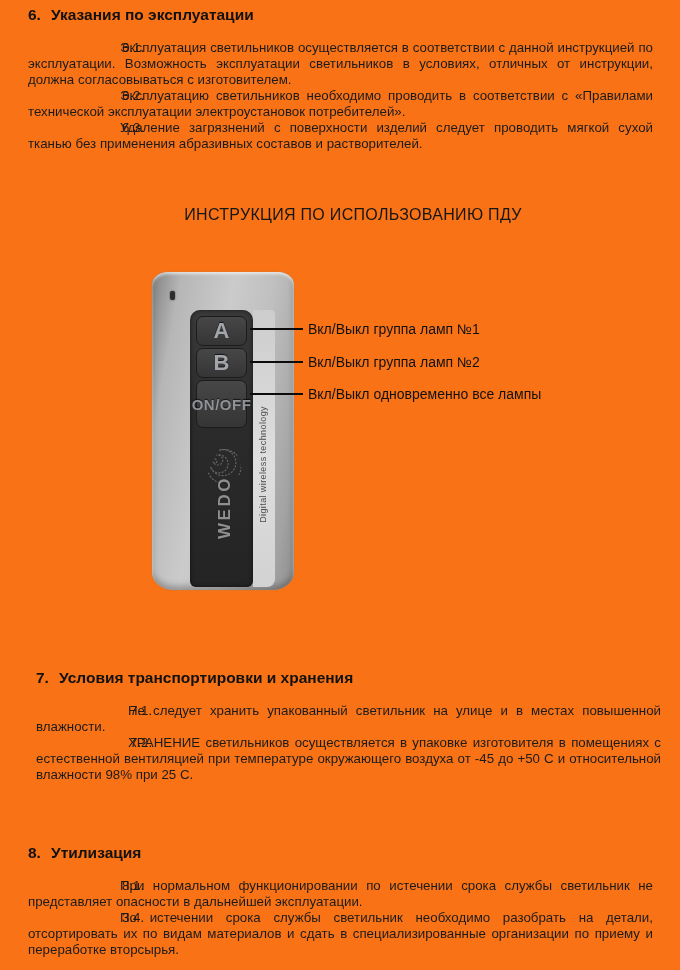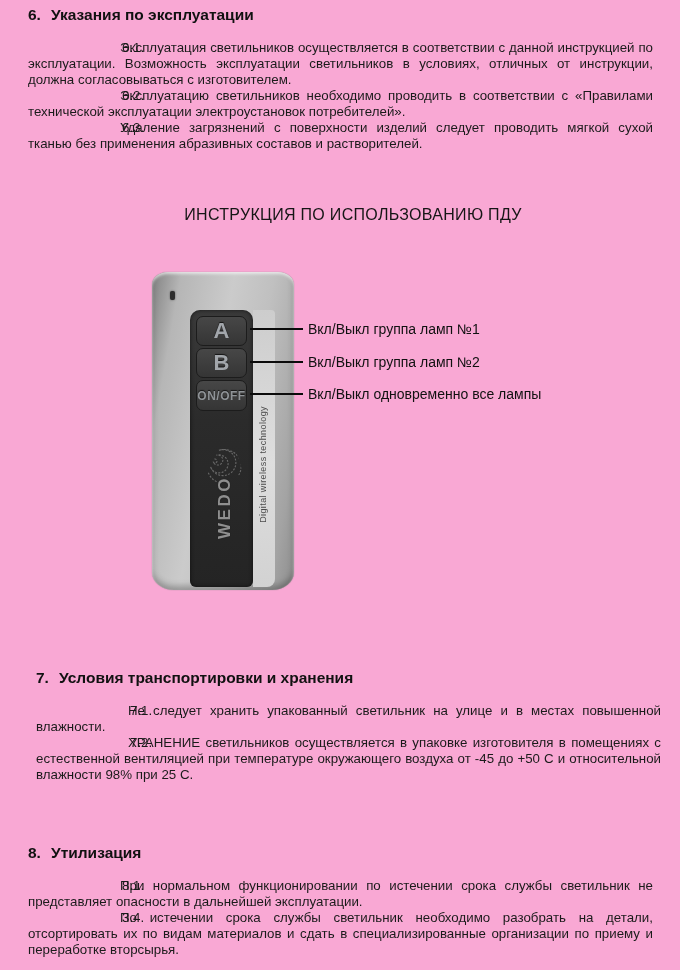--- a/index.html
+++ b/index.html
@@ -1,17 +1,17 @@
 <!DOCTYPE html>
 <html><head>
 <meta charset="utf-8">
 <style>
   html,body { margin:0; padding:0; background:#ffffff; }
   .page {
-    position:relative; width:680px; height:970px; background:#f9a8d4;
+    position:relative; width:680px; height:970px; background:#f97316;
     font-family:"Liberation Sans", sans-serif; color:#1b1b1b; overflow:hidden;
   }
   .sec { position:absolute; left:28px; width:625px; }
   .sec-title { margin:0 0 16px 0; font-size:15.5px; font-weight:bold; color:#111; line-height:19px; }
   .sec-num { display:inline-block; width:23px; }
   .para { margin:0; font-size:13.3px; line-height:16px; text-align:justify; text-indent:47px; color:#1b1b1b; }
   .pnum { display:inline-block; width:45px; }
 
   .pdu-title {
     position:absolute; top:206px; left:0; width:680px; text-align:center;
@@ -43,21 +43,21 @@
   }
   .btn {
     position:absolute; left:6px; width:51px; border-radius:7px;
     background:linear-gradient(180deg,#474747,#353535);
     border:1px solid #1c1c1c; box-sizing:border-box;
     display:flex; align-items:center; justify-content:center;
     color:#a2a6ab; text-shadow:0 -1px 1px rgba(0,0,0,.7);
   }
   .btn-a { top:6px;  height:30px; font-size:22px; font-weight:bold; }
   .btn-b { top:38px; height:30px; font-size:22px; font-weight:bold; }
-  .btn-onoff { top:70px; height:31px; font-size:12px; font-weight:bold; letter-spacing:.5px; color:#8f9397; }
+  .btn-onoff { top:70px; height:48px; font-size:15px; font-weight:bold; letter-spacing:.5px; color:#8f9397; }
   .vtext { writing-mode:vertical-rl; transform:rotate(180deg); white-space:nowrap; }
   .side-text {
     position:absolute; left:99px; top:131px; height:122px; width:24px;
     font-size:9px; color:#4c4c4c; letter-spacing:.4px;
     display:flex; align-items:center; justify-content:center;
   }
   .wedo {
     position:absolute; left:62px; top:190px; height:92px; width:22px;
     font-size:17px; font-weight:bold; letter-spacing:2.5px; color:#8f8f8f;
     display:flex; align-items:center; justify-content:center;

